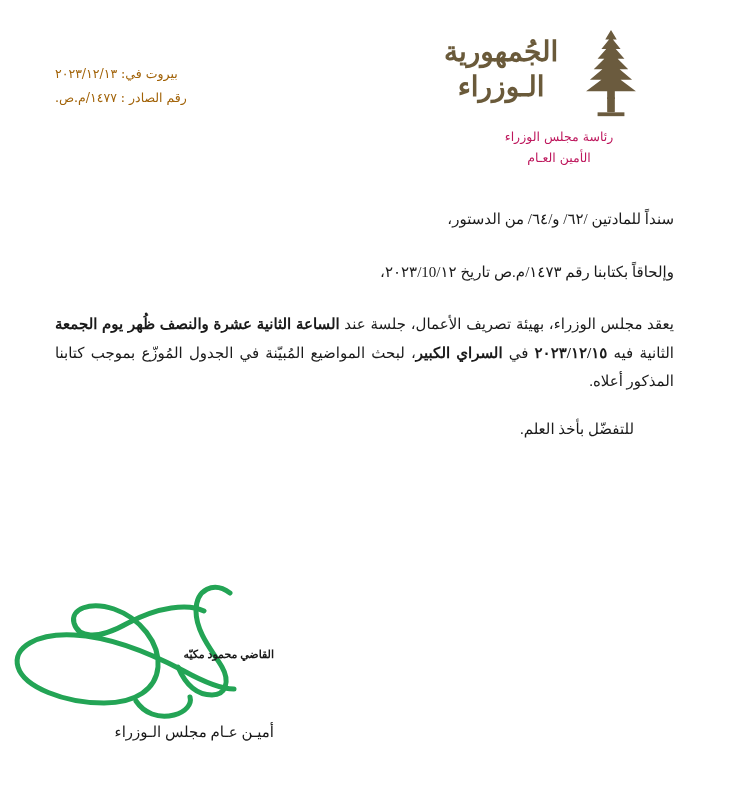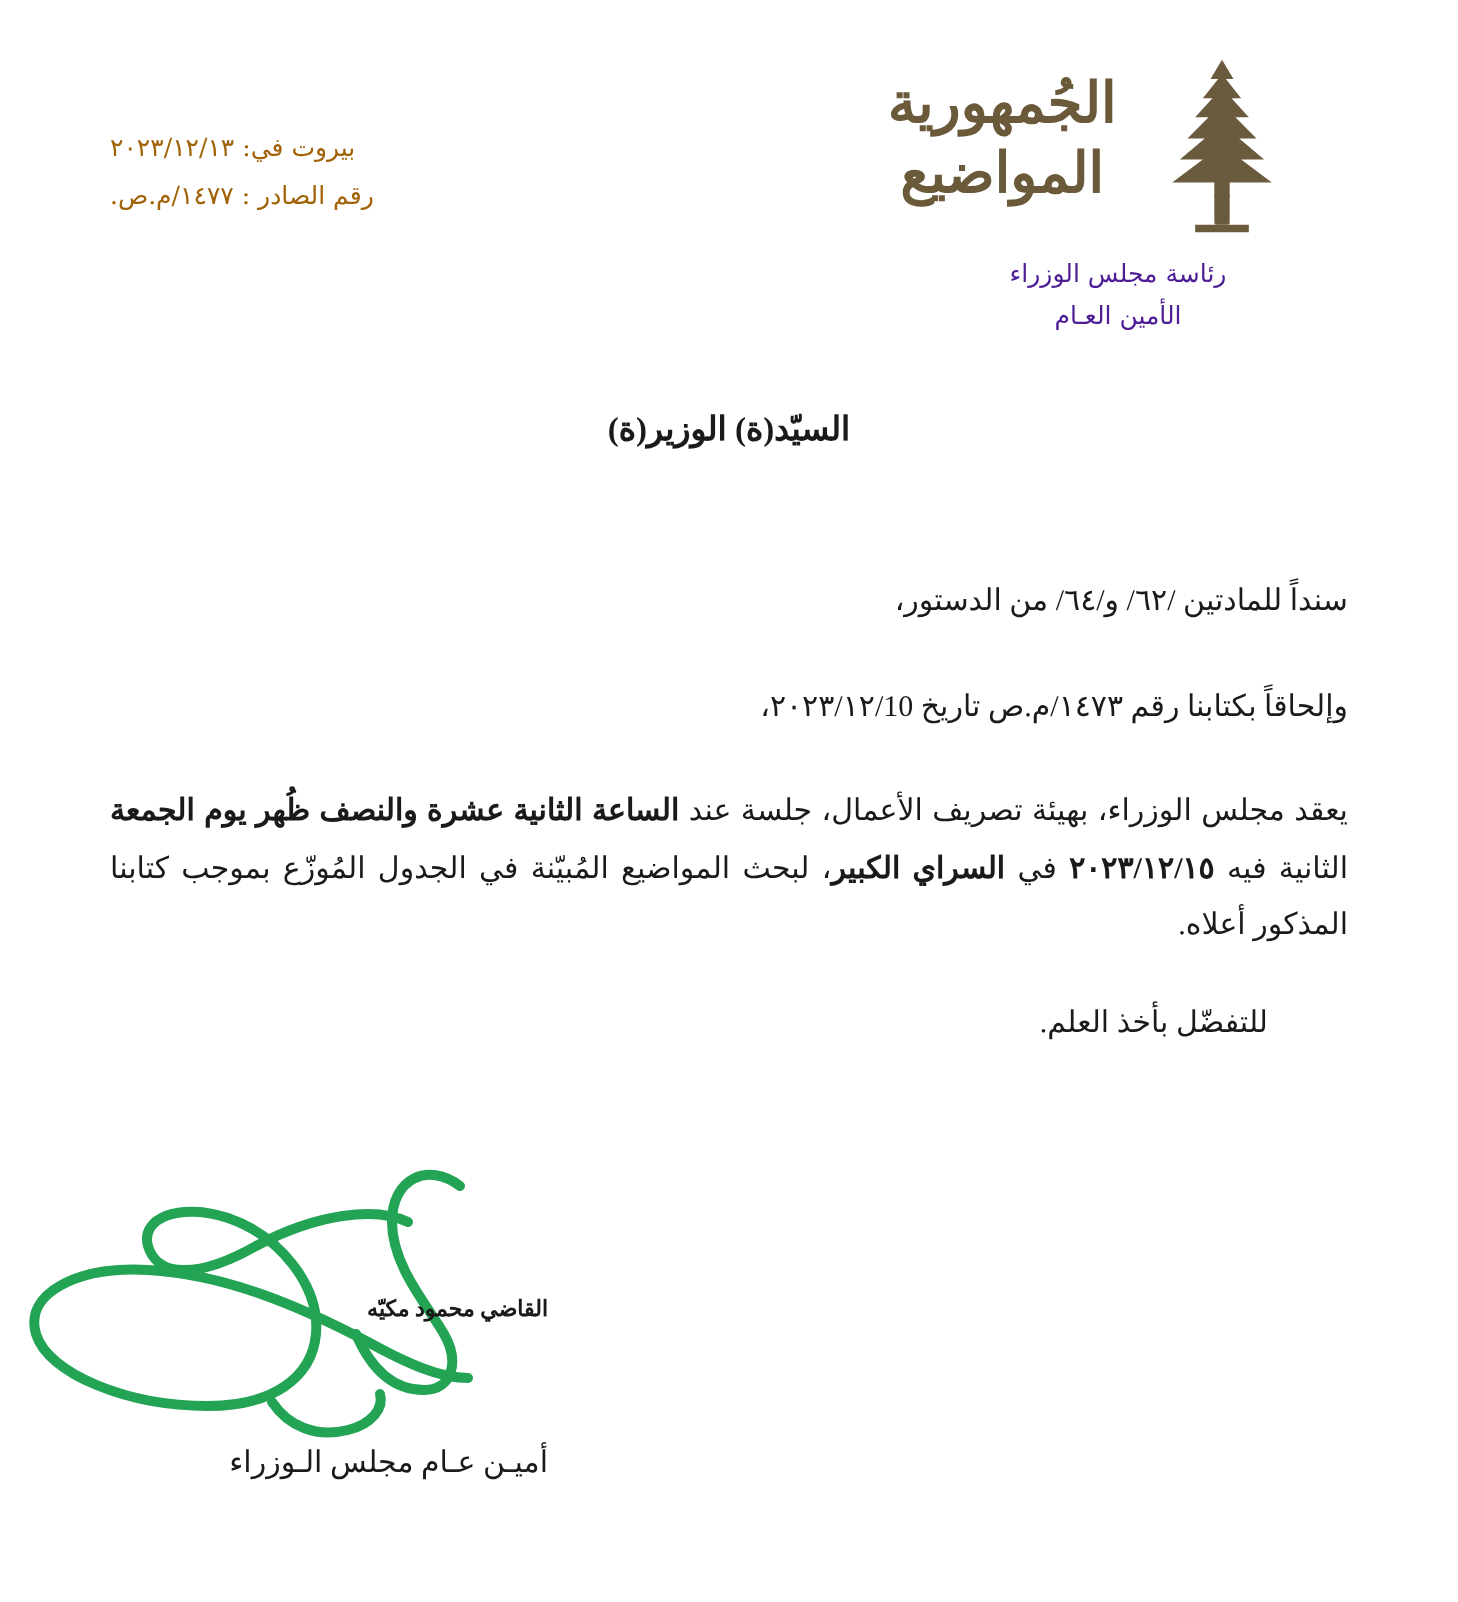--- a/index.html
+++ b/index.html
@@ -56,21 +56,21 @@
     position: relative;
     top: 0px;
   }
 
   .emblem-caption {
     position: absolute;
     top: 108px;
     right: 55px;
     width: 230px;
     text-align: center;
-    color: #4c1d95;
+    color: #be185d;
     font-size: 12.5px;
     line-height: 1.7;
     font-family: "DejaVu Serif", serif;
     letter-spacing: 1.2px;
   }
 
   
   .datebox {
     position: absolute;
     top: 62px;
@@ -154,21 +154,21 @@
   }
 </style>
 </head>
 <body>
 
 <div class="header">
 
   <div class="emblem">
     <div class="emblem-script">
       <div>الجُمهورية</div>
-      <div>المواضيع</div>
+      <div>الـوزراء</div>
     </div>
 
     <svg class="cedar" viewBox="0 0 80 96" aria-hidden="true">
       <g fill="#6b5b3e">
         <path d="M40 2 L46 12 L42 12 L50 22 L45 22 L54 32 L47 32 L58 43 L49 43 L62 54 L50 54 L66 66 L44 66 L44 74 L36 74 L36 66 L14 66 L30 54 L18 54 L31 43 L22 43 L33 32 L26 32 L35 22 L30 22 L38 12 L34 12 Z"></path>
         <rect x="36" y="72" width="8" height="16" rx="1"></rect>
         <path d="M26 88 h28 v4 h-28 z"></path>
       </g>
     </svg>
   </div>
@@ -179,25 +179,24 @@
   </div>
 </div>
 
 <div class="datebox">
   <div>بيروت في: ٢٠٢٣/١٢/١٣</div>
   <div>رقم الصادر : ١٤٧٧/م.ص.</div>
 </div>
 
 <div class="body-wrap">
 
-  <div class="addressee">السيّد(ة) الوزير(ة)</div>
 
   <p class="para">سنداً للمادتين /٦٢/ و/٦٤/ من الدستور،</p>
 
-  <p class="para">وإلحاقاً بكتابنا رقم ١٤٧٣/م.ص تاريخ ٢٠٢٣/١٢/10،</p>
+  <p class="para">وإلحاقاً بكتابنا رقم ١٤٧٣/م.ص تاريخ ٢٠٢٣/10/١٢،</p>
 
   <p class="para main-para"><span>يعقد مجلس الوزراء، بهيئة تصريف الأعمال، جلسة عند </span><b class="strong">الساعة الثانية عشرة والنصف ظُهر يوم الجمعة</b><span> الثانية فيه </span><b class="strong">٢٠٢٣/١٢/١٥</b><span> في </span><b class="strong">السراي الكبير</b><span>، لبحث المواضيع المُبيّنة في الجدول المُوزّع بموجب كتابنا المذكور أعلاه.</span></p>
 
   <p class="closing">للتفضّل بأخذ العلم.</p>
 </div>
 
 <div class="sign-area">
 
   <svg class="signature-svg" width="300" height="160" viewBox="0 0 300 160" aria-hidden="true">
     <g fill="none" stroke="#23a455" stroke-linecap="round" stroke-linejoin="round">

